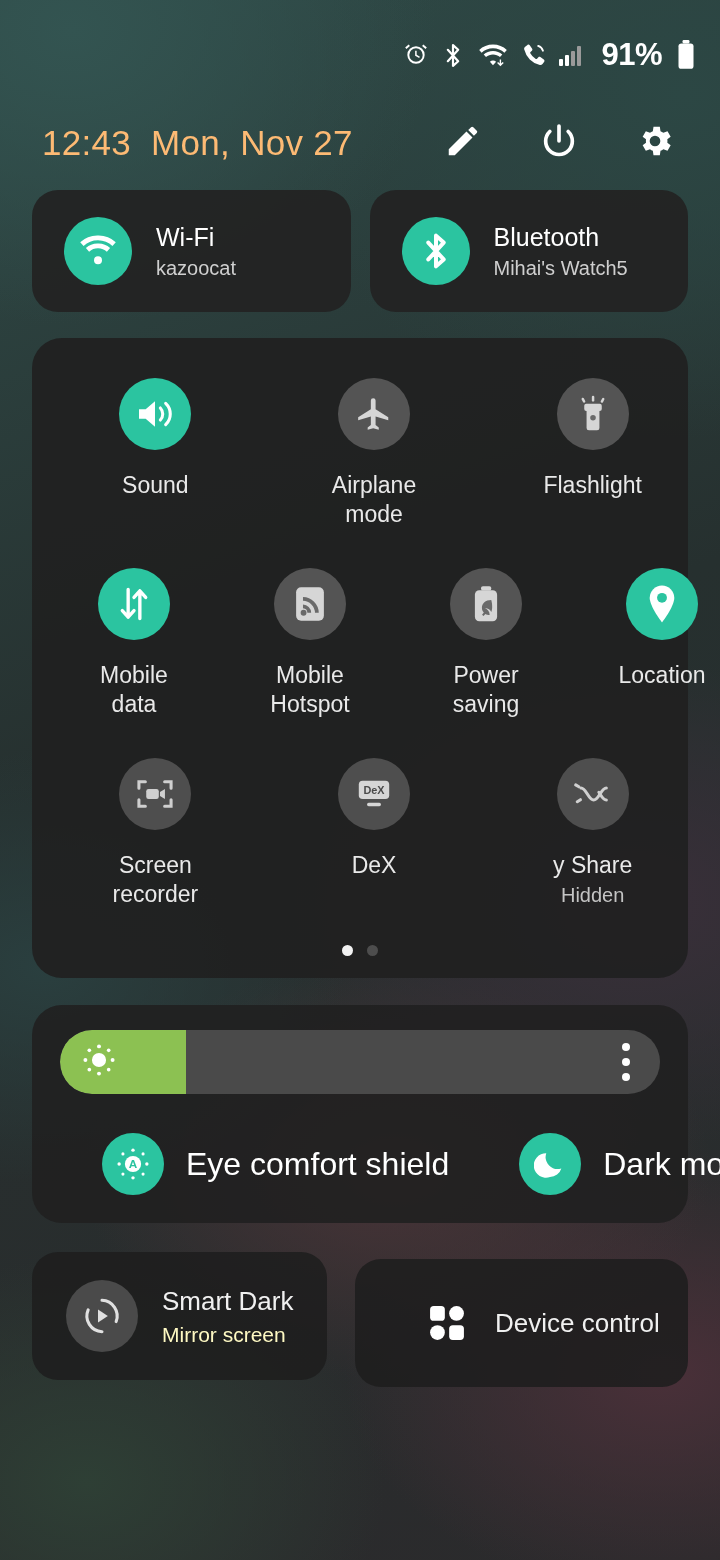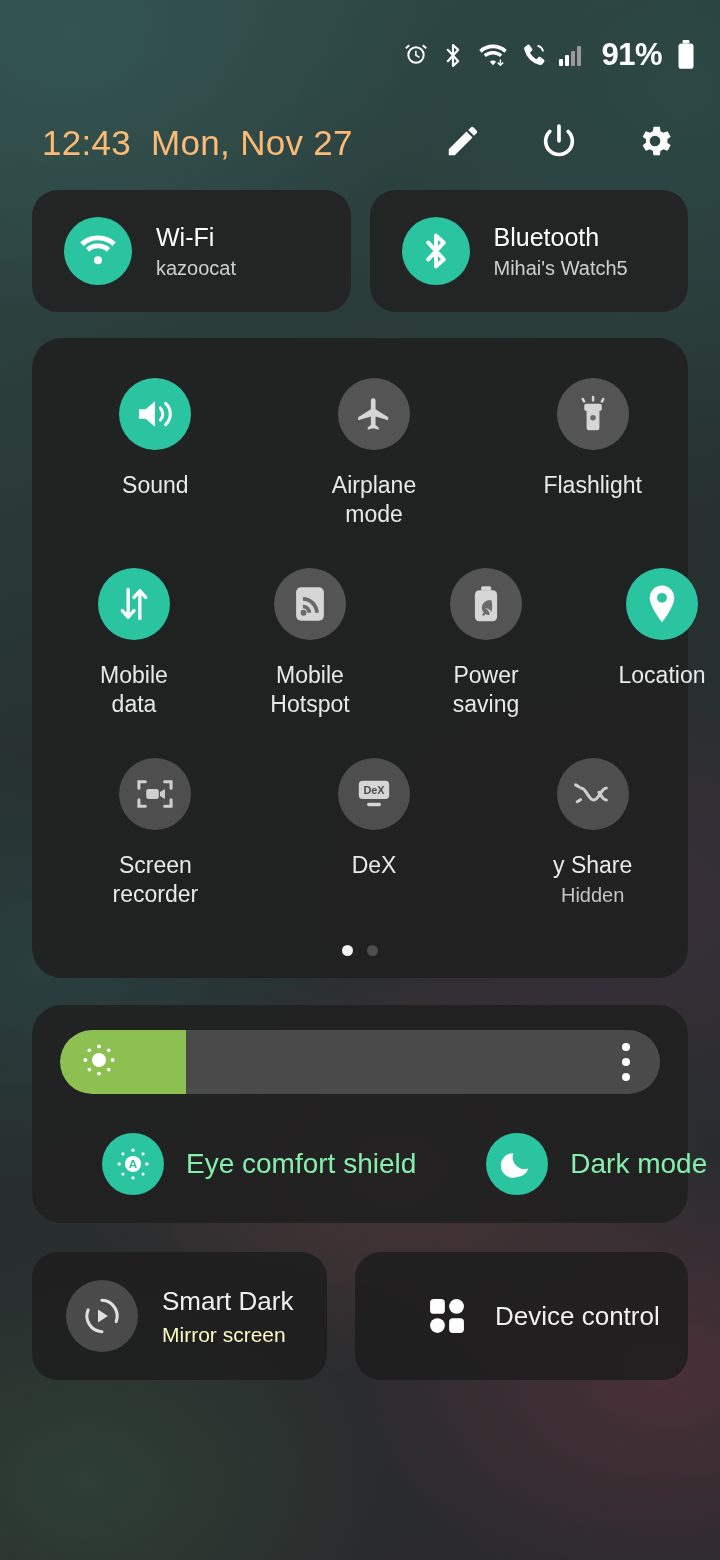--- a/index.html
+++ b/index.html
@@ -116,32 +116,32 @@
     display:flex; flex-direction:column; gap:7px;
   }
   .slider-menu i { width:8px; height:8px; border-radius:50%; background:#fff; display:block; }
   .mode-row {
     position:absolute; top:118px; left:0; right:0; height:82px;
     display:flex; align-items:center;
   }
   .mode-item { flex:1; display:flex; align-items:center; gap:22px; padding-left:70px; }
   .mode-ic { width:62px; height:62px; border-radius:50%; background:#2bc4a0;
              display:flex; align-items:center; justify-content:center; flex:0 0 auto; }
-  .mode-label { color:#86efac; font-size:28px; white-space:nowrap; }
+  .mode-label { color:#ffffff; font-size:32px; white-space:nowrap; }
 
   
   .bottom-cards {
     position:absolute; top:1252px; left:32px; right:32px;
     display:flex; gap:28px;
   }
   .bcard {
     flex:1; height:128px; border-radius:26px; background:rgba(30,30,30,0.88);
     display:flex; align-items:center; gap:24px; padding-left:34px;
   }
-  .bcard.dc { padding-left:72px; gap:28px; }
+  .bcard.dc { padding-left:72px; gap:28px;margin-top:7px; }
   .bc-ic { width:72px; height:72px; border-radius:50%; background:#4a4a4a;
            display:flex; align-items:center; justify-content:center; flex:0 0 auto; }
   .bc-ic.plain { background:transparent; width:auto; height:auto; }
   .bc-txt { display:flex; flex-direction:column; gap:6px; }
   .bc-title { color:#f0f0f0; font-size:26px; white-space:nowrap; }
   .bc-sub { color:#fef9c3; font-size:21px; white-space:nowrap; }
 </style>
 </head>
 <body>
 

